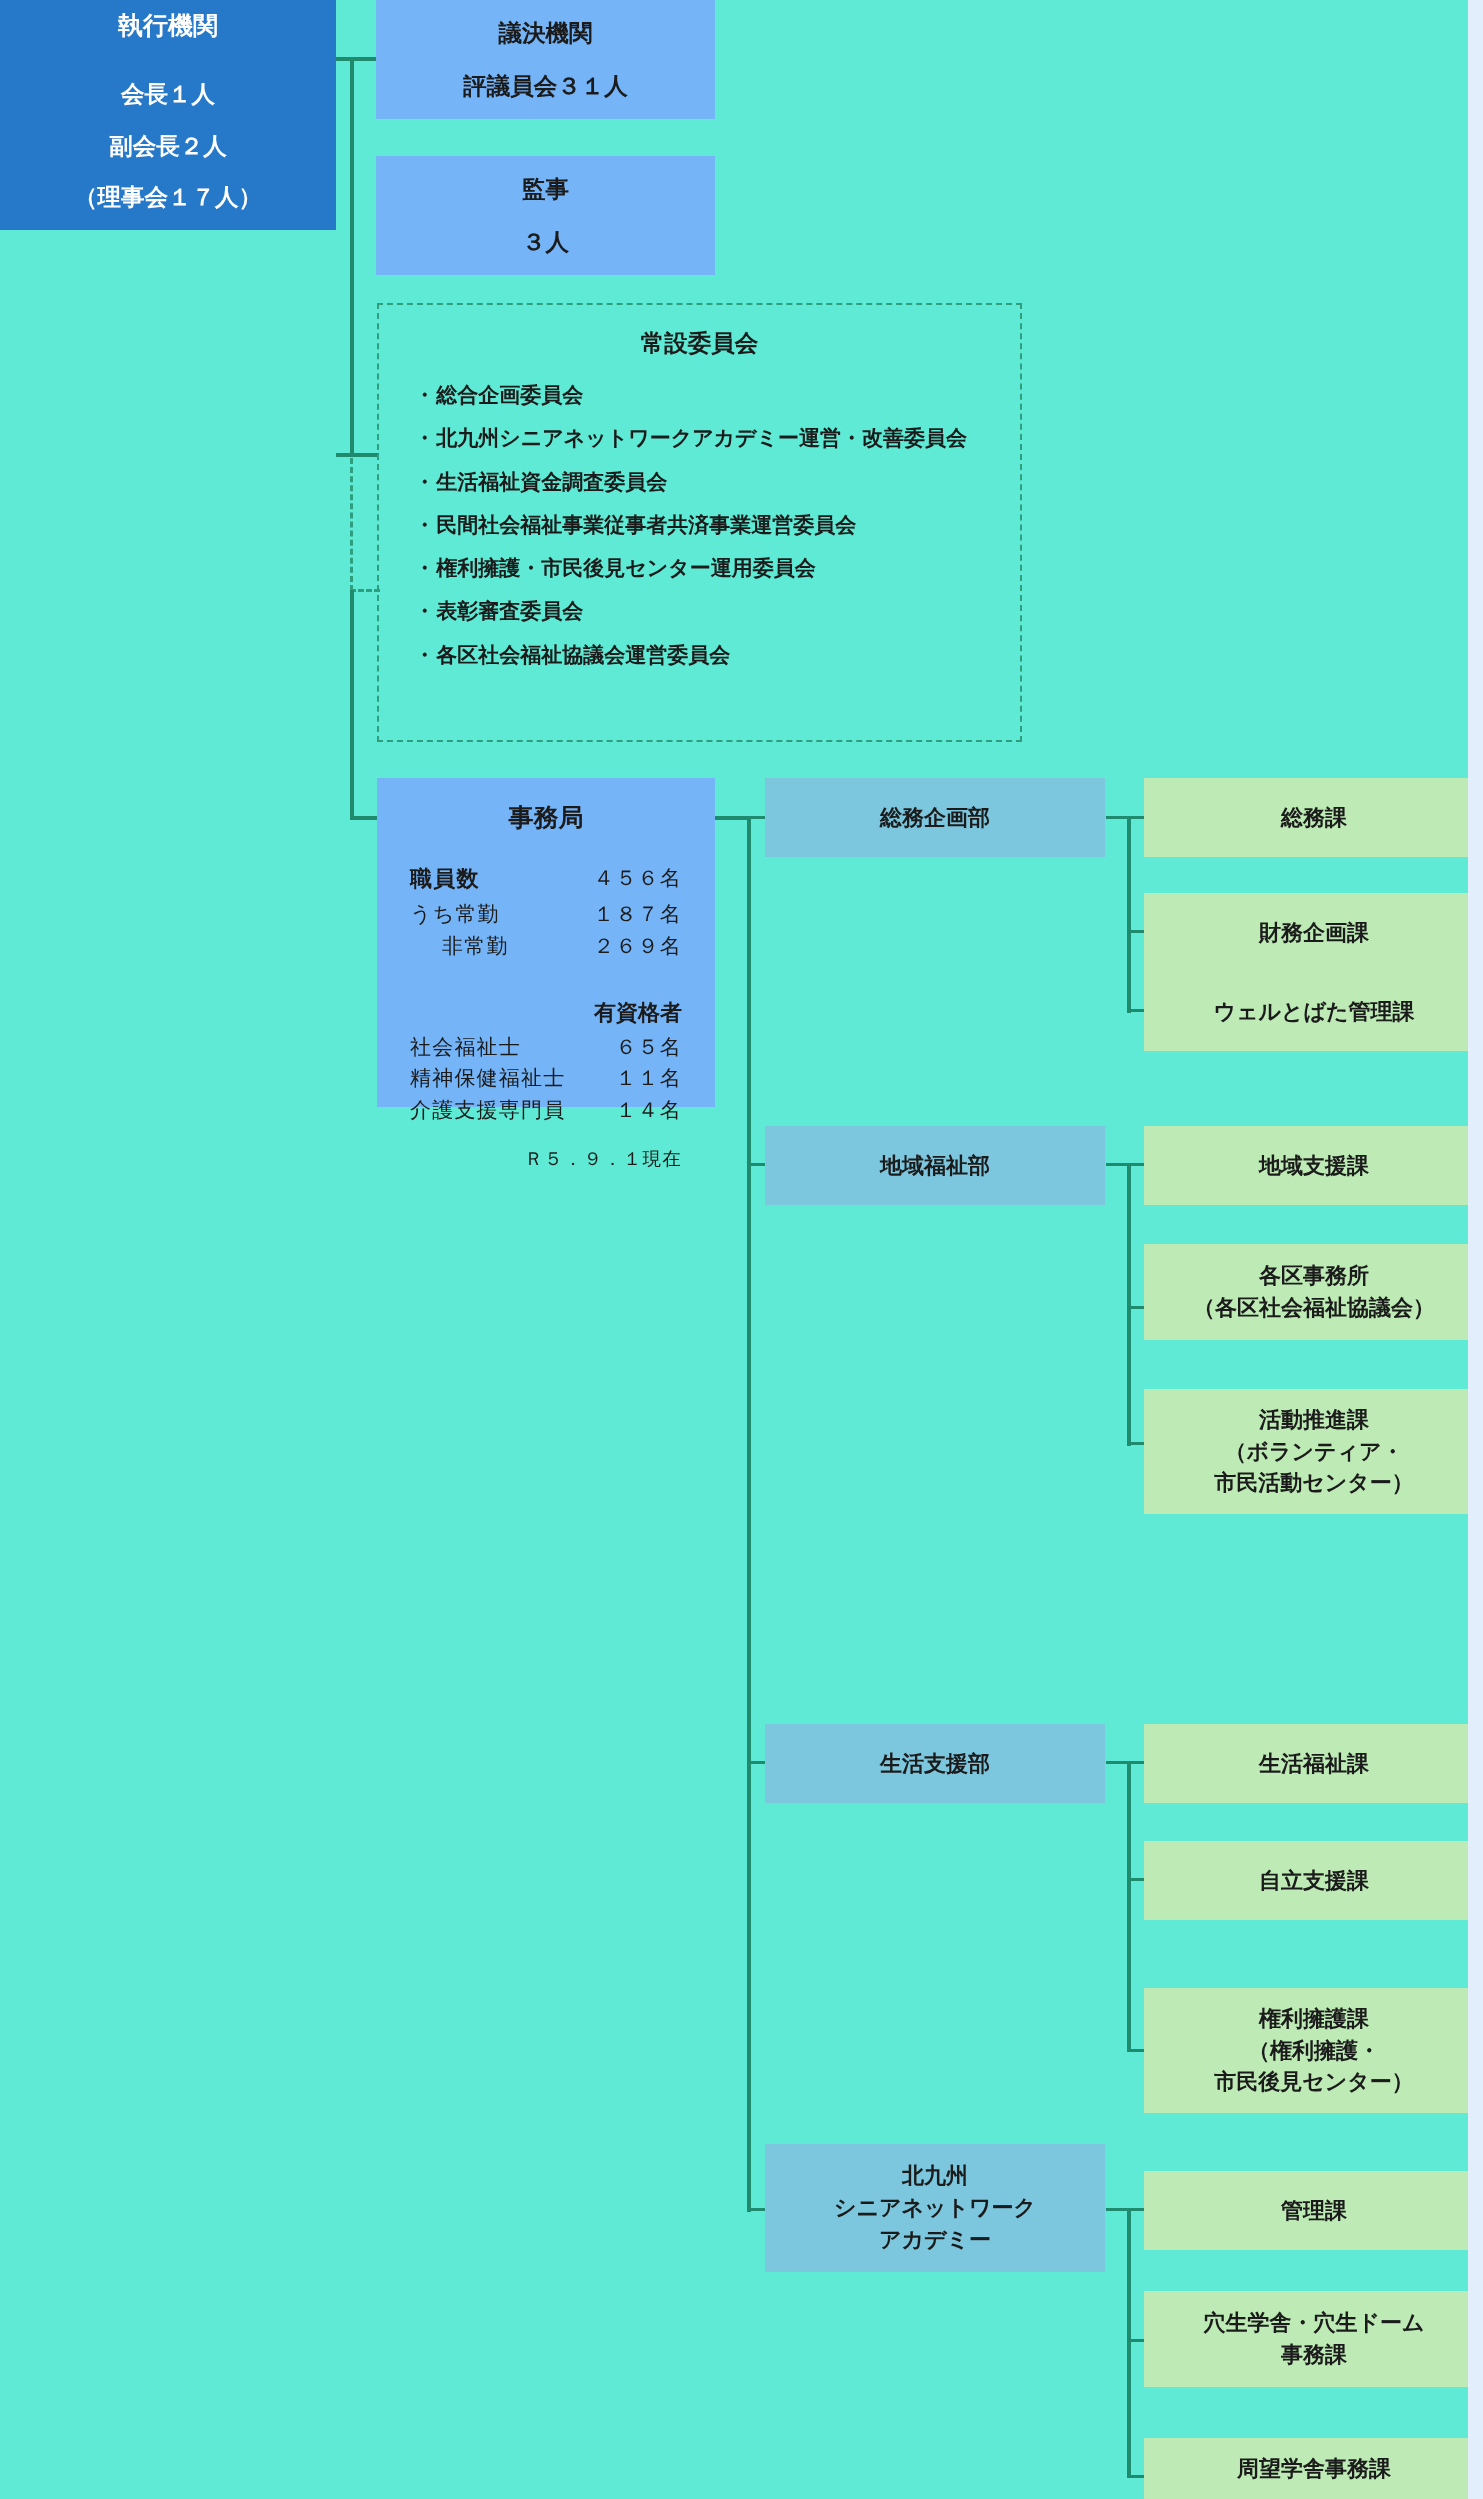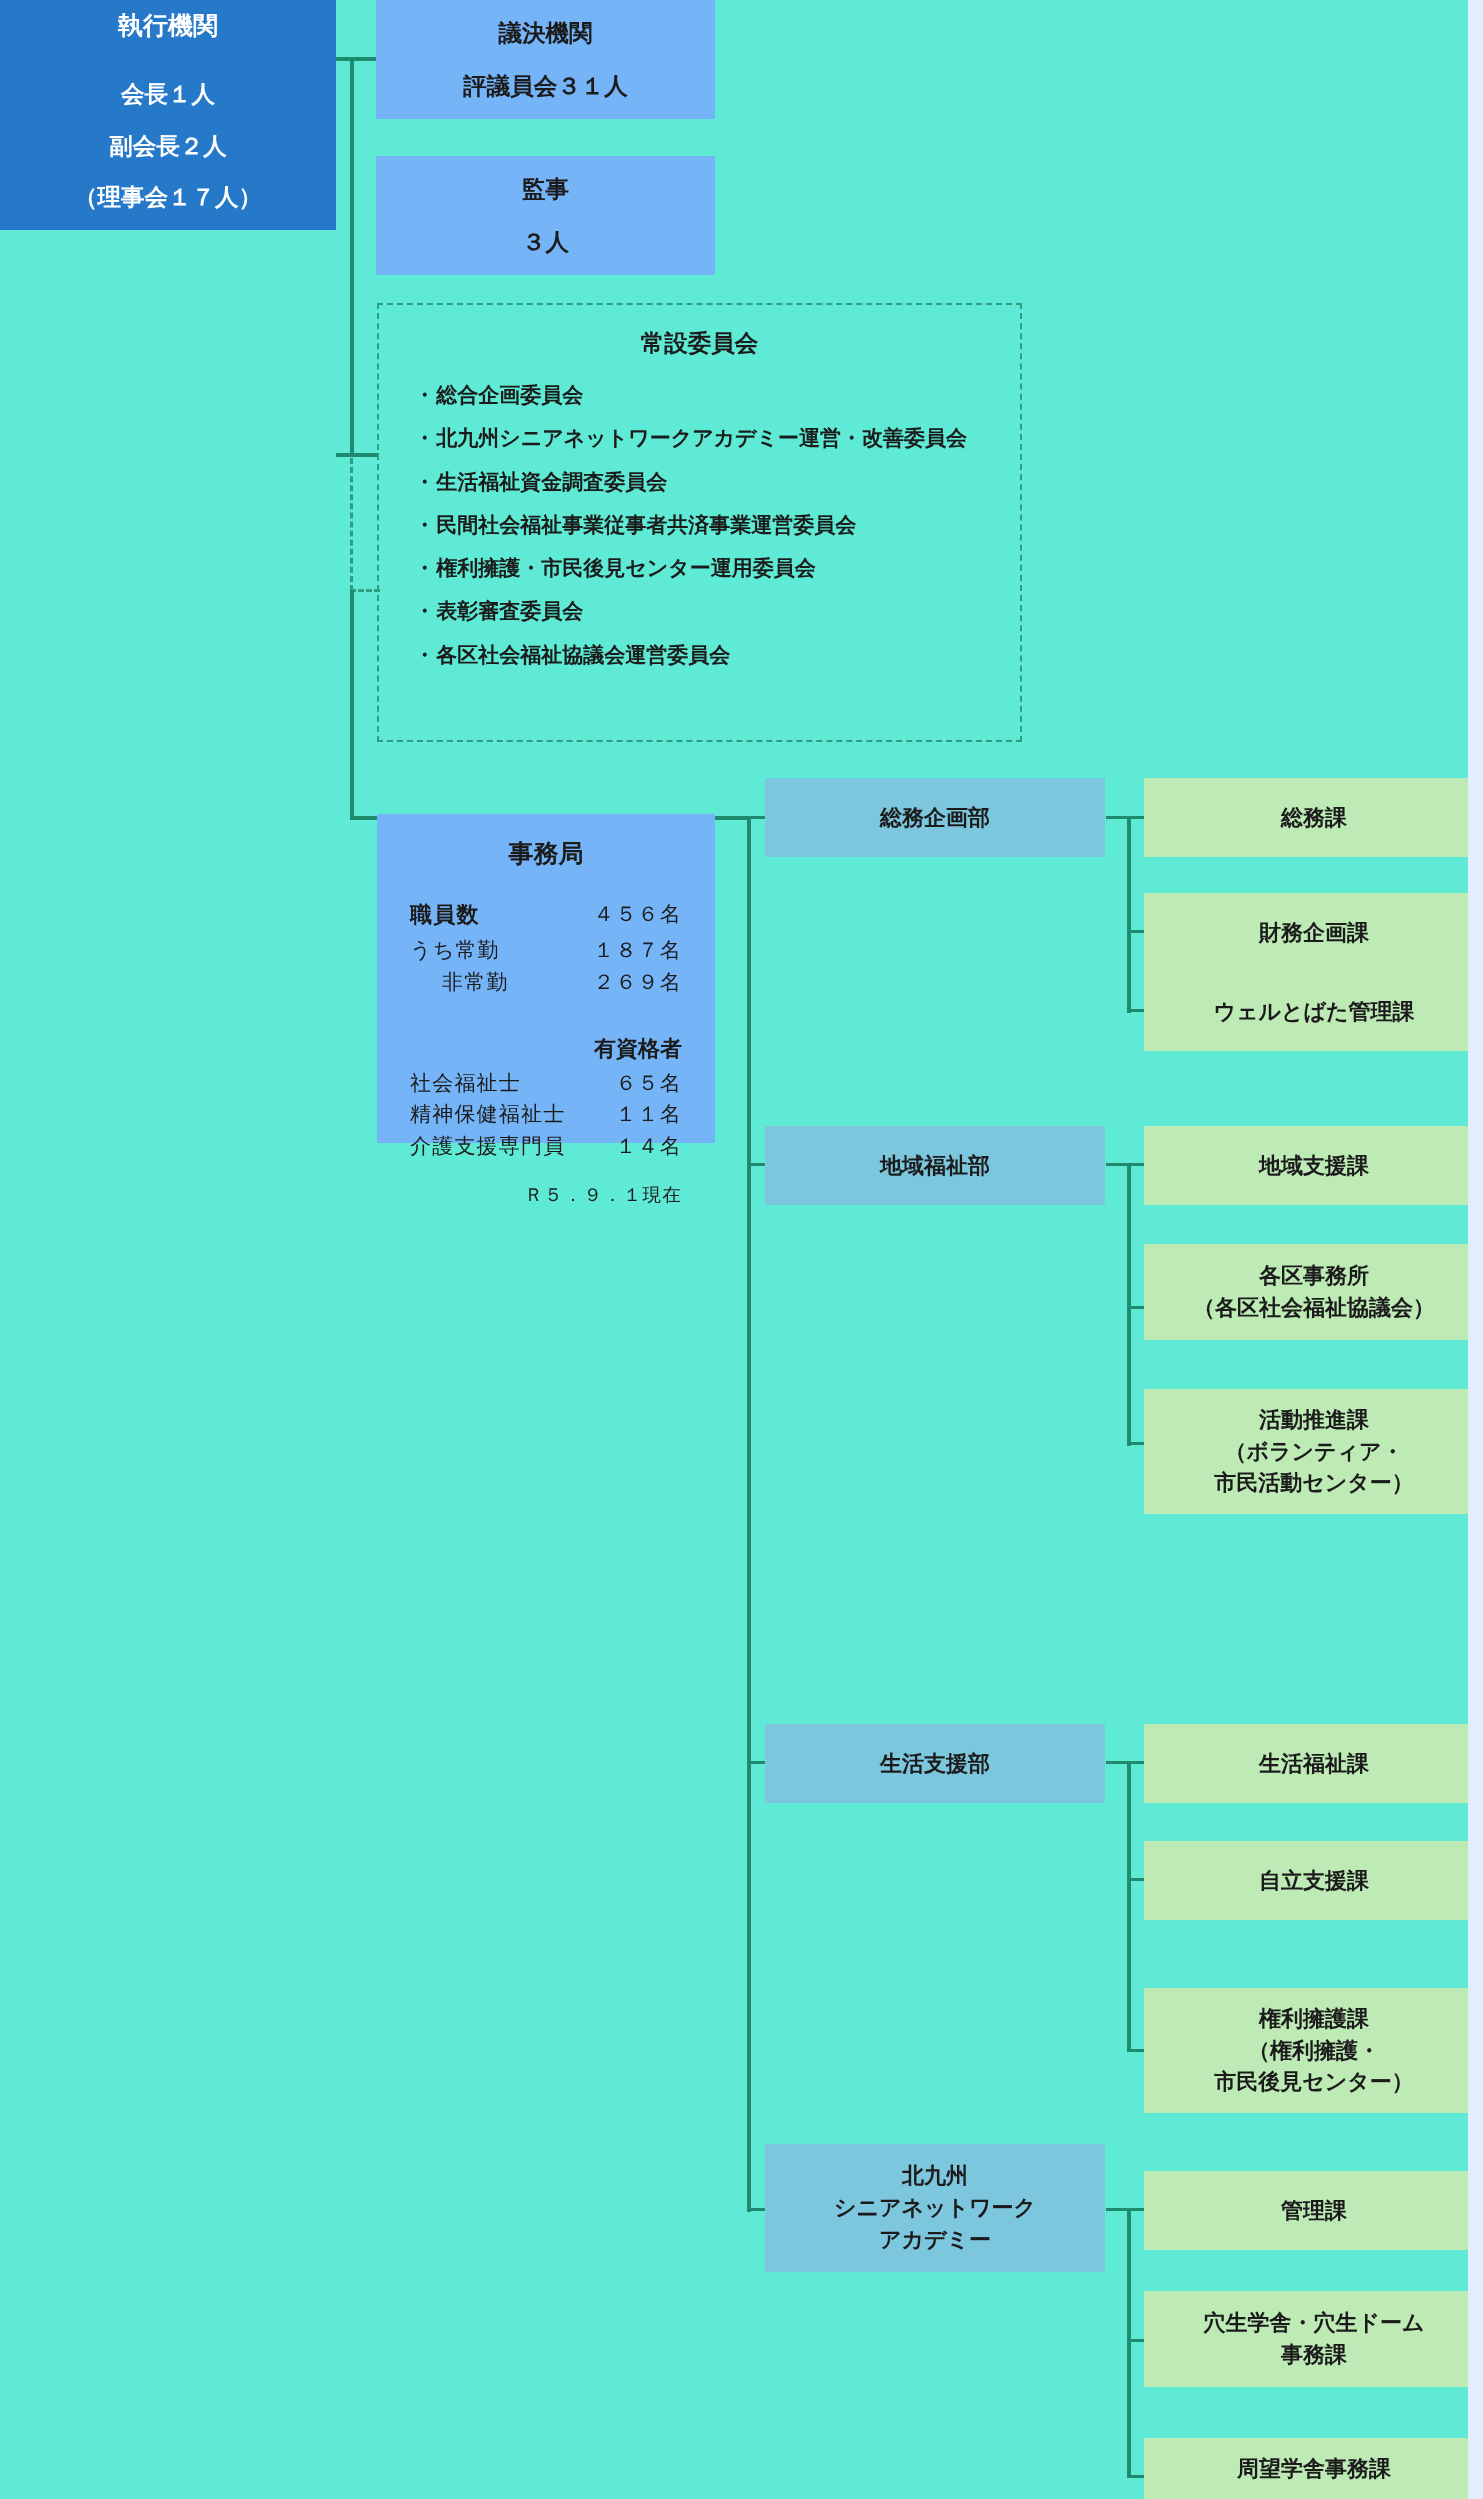--- a/index.html
+++ b/index.html
@@ -169,21 +169,21 @@
       <li>総合企画委員会</li>
       <li>北九州シニアネットワークアカデミー運営・改善委員会</li>
       <li>生活福祉資金調査委員会</li>
       <li>民間社会福祉事業従事者共済事業運営委員会</li>
       <li>権利擁護・市民後見センター運用委員会</li>
       <li>表彰審査委員会</li>
       <li>各区社会福祉協議会運営委員会</li>
     </ul>
   </div>
 
-  <div class="box b-blue" style="left:377px; top:778px; width:338px; height:329px; justify-content:flex-start;margin-top:36px;">
+  <div class="box b-blue" style="left:377px; top:778px; width:338px; height:329px; justify-content:flex-start;">
     <div class="sec-title">事務局</div>
     <div class="sec-body">
       <div class="sec-row">
         <span class="lbl sec-group-head">職員数</span>
         <span class="val">４５６名</span>
       </div>
       <div class="sec-row">
         <span class="lbl">うち常勤</span>
         <span class="val">１８７名</span>
       </div>

